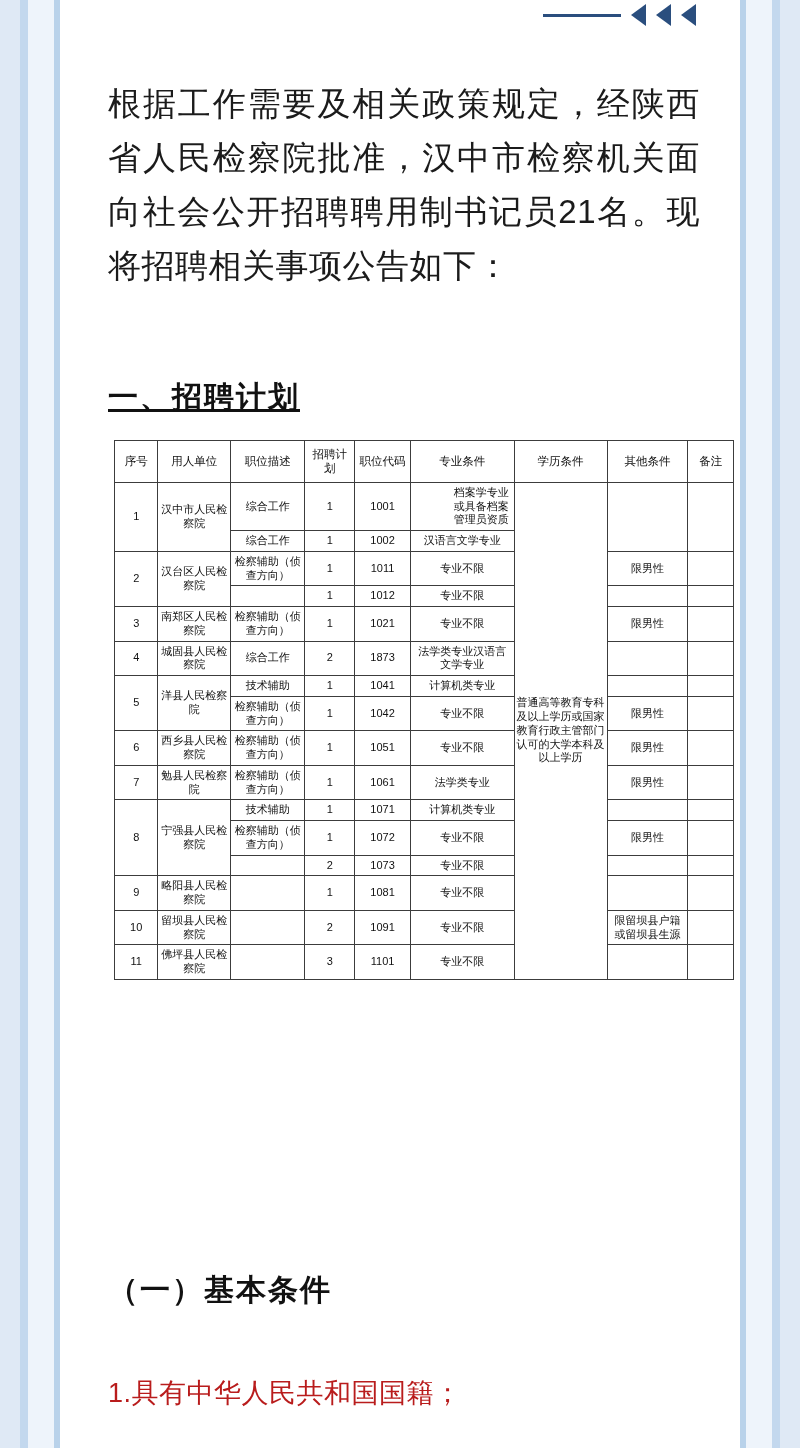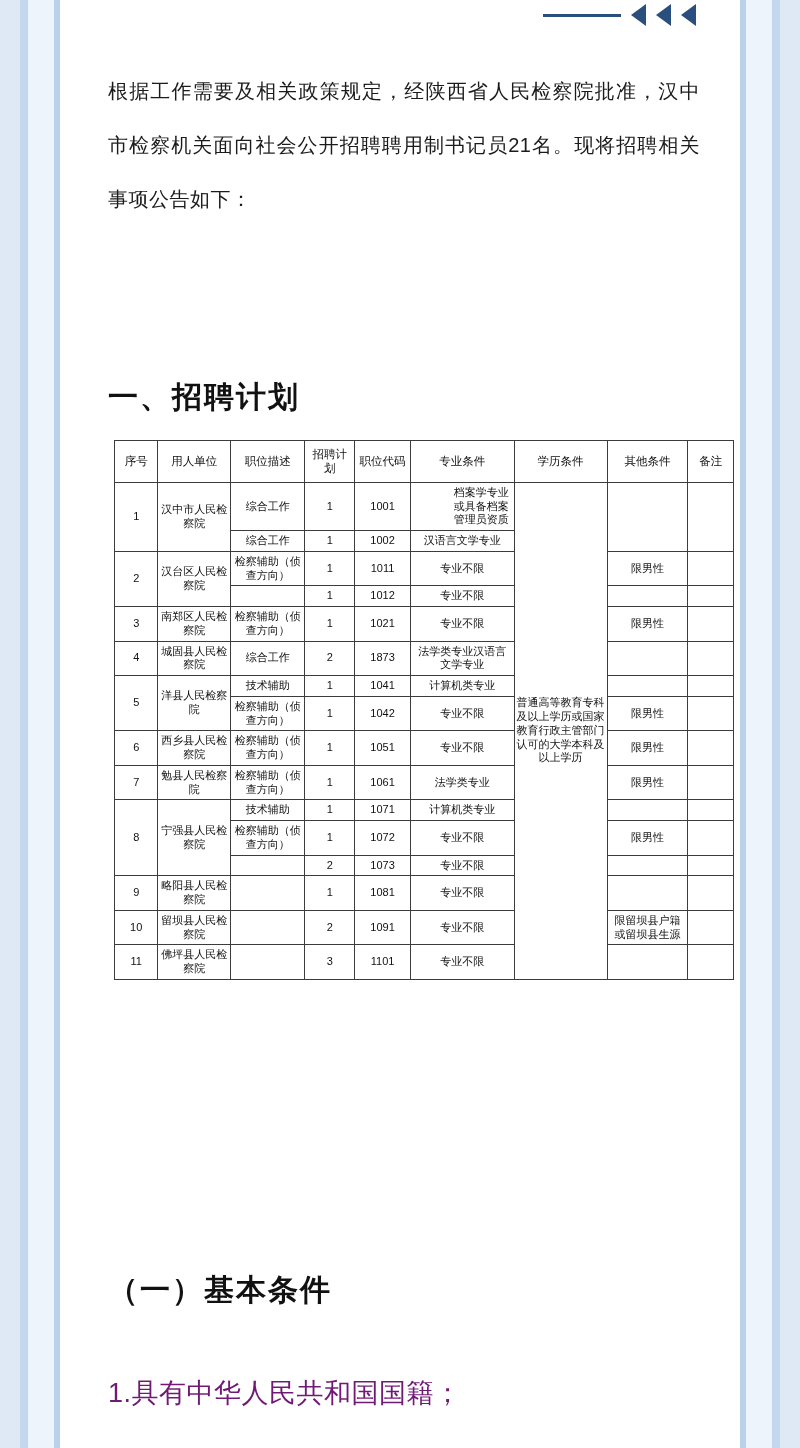--- a/index.html
+++ b/index.html
@@ -72,45 +72,45 @@
     border-bottom: 11px solid transparent;
     border-right: 15px solid #2a4e7e;
   }
 
   
   .intro {
     position: absolute;
     left: 18px;
     right: 10px;
     top: 44px;
-    font-size: 20px;
+    font-size: 33px;
     line-height: 54px;
     color: #1b1b1b;
     letter-spacing: 0.5px;
     text-align: justify;
   }
 
   
   .heading {
     position: absolute;
     left: 18px;
     font-size: 30px;
     font-weight: bold;
     color: #111111;
     letter-spacing: 2px;
   }
-  #heading-plan { top: 352px; }
+  #heading-plan { top: 352px; text-decoration: underline; }
   #heading-conditions { top: 1140px; }
   #heading-basic { top: 1240px; }
 
   .body-line {
     position: absolute;
     left: 18px;
     font-size: 27px;
-    color: #701a75;
+    color: #b91c1c;
     letter-spacing: 0.5px;
   }
   #clause-1 { top: 1348px; }
 
   
   .table-wrap {
     position: absolute;
     left: 0px;
     top: 440px;
     width: 620px;

